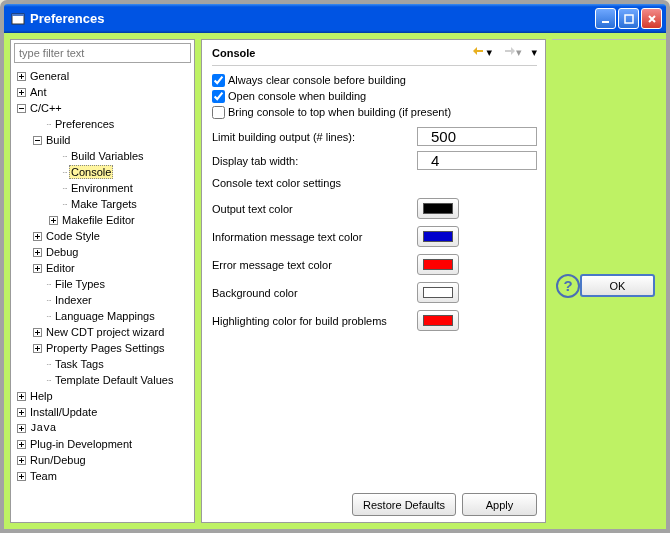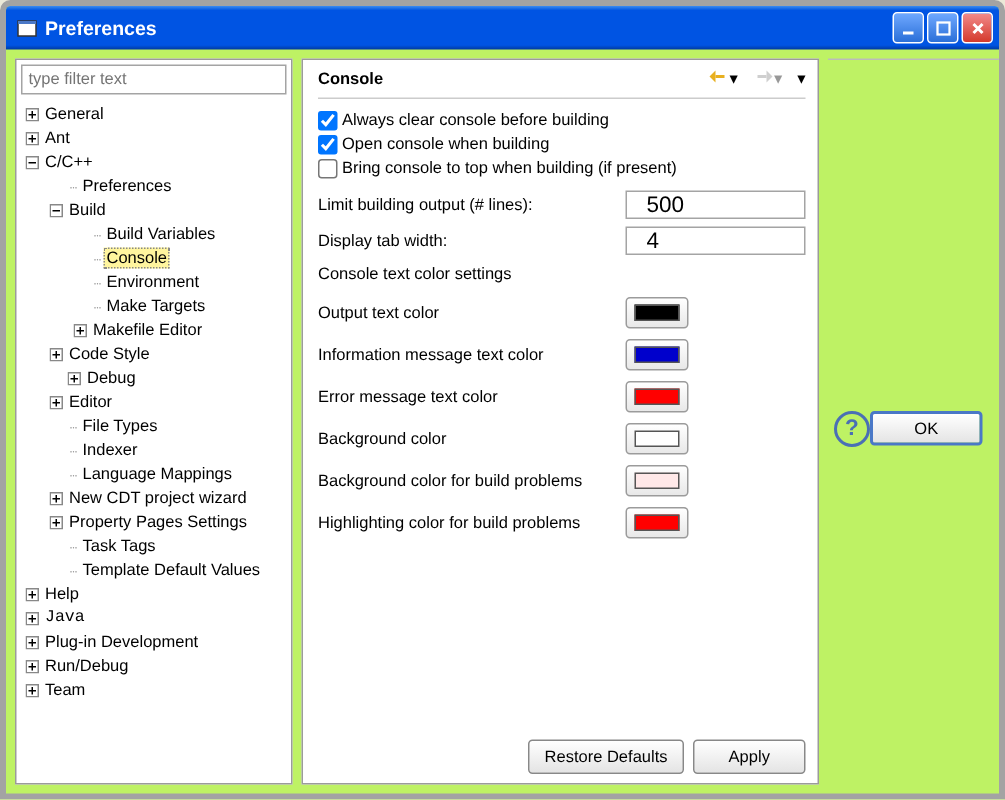--- a/index.html
+++ b/index.html
@@ -152,21 +152,21 @@
             </div>
             <div class="tree-item" style="padding-left: 20px;">
               <span class="expander">
                 <svg width="9" height="9">
                   <rect x="0.5" y="0.5" width="8" height="8" fill="#fff" stroke="#888"></rect>
                   <path d="M4.5 2 v5 M2 4.5 h5" stroke="#000" stroke-width="1"></path>
                 </svg>
               </span>
               <span class="tree-label">Code Style</span>
             </div>
-            <div class="tree-item" style="padding-left: 32px;">
+            <div class="tree-item" style="padding-left: 20px;">
               <span class="expander">
                 <svg width="9" height="9">
                   <rect x="0.5" y="0.5" width="8" height="8" fill="#fff" stroke="#888"></rect>
                   <path d="M4.5 2 v5 M2 4.5 h5" stroke="#000" stroke-width="1"></path>
                 </svg>
               </span>
               <span class="tree-label">Debug</span>
             </div>
             <div class="tree-item" style="padding-left: 20px;">
               <span class="expander">
@@ -221,20 +221,29 @@
               <span class="tree-label">Template Default Values</span>
             </div>
             <div class="tree-item" style="padding-left: 4px;">
               <span class="expander">
                 <svg width="9" height="9">
                   <rect x="0.5" y="0.5" width="8" height="8" fill="#fff" stroke="#888"></rect>
                   <path d="M4.5 2 v5 M2 4.5 h5" stroke="#000" stroke-width="1"></path>
                 </svg>
               </span>
               <span class="tree-label">Help</span>
+            </div>
+            <div class="tree-item" style="padding-left: 4px;">
+              <span class="expander">
+                <svg width="9" height="9">
+                  <rect x="0.5" y="0.5" width="8" height="8" fill="#fff" stroke="#888"></rect>
+                  <path d="M4.5 2 v5 M2 4.5 h5" stroke="#000" stroke-width="1"></path>
+                </svg>
+              </span>
+              <span class="tree-label">Install/Update</span>
             </div>
             <div class="tree-item" style="padding-left: 4px; font-family: Liberation Mono, monospace;">
               <span class="expander">
                 <svg width="9" height="9">
                   <rect x="0.5" y="0.5" width="8" height="8" fill="#fff" stroke="#888"></rect>
                   <path d="M4.5 2 v5 M2 4.5 h5" stroke="#000" stroke-width="1"></path>
                 </svg>
               </span>
               <span class="tree-label">Java</span>
             </div>
@@ -326,26 +335,20 @@
               <span class="swatch" style="background:#ff0000"></span>
             </span>
         </div>
         <div class="color-row">
           <span class="color-label">Background color</span>
           <span class="color-btn">
               <span class="swatch" style="background:#ffffff"></span>
             </span>
         </div>
         <div class="color-row">
-          <span class="color-label">Background color for build problems</span>
-          <span class="color-btn">
-              <span class="swatch" style="background:#ffe8e8"></span>
-            </span>
-        </div>
-        <div class="color-row">
           <span class="color-label">Highlighting color for build problems</span>
           <span class="color-btn">
               <span class="swatch" style="background:#ff0000"></span>
             </span>
         </div>
 
         <div class="right-footer">
           <button class="btn">Restore Defaults</button>
           <button class="btn">Apply</button>
         </div>

